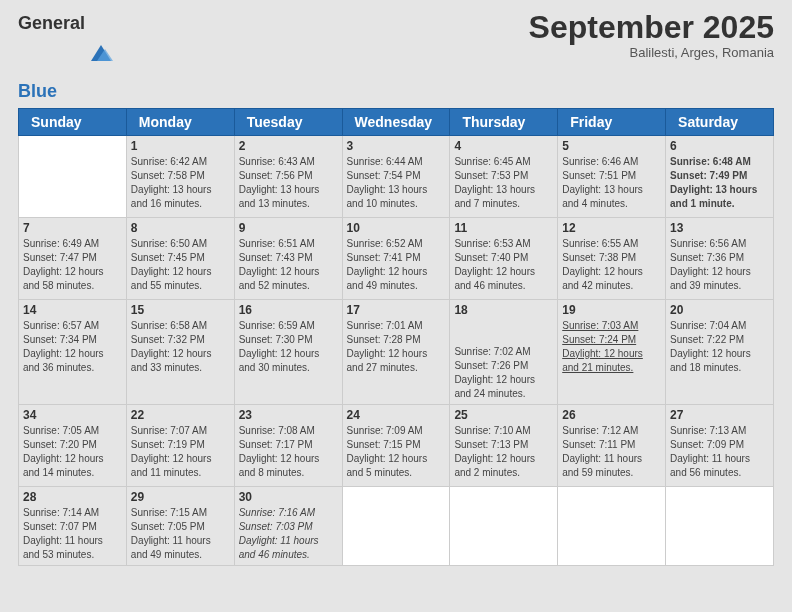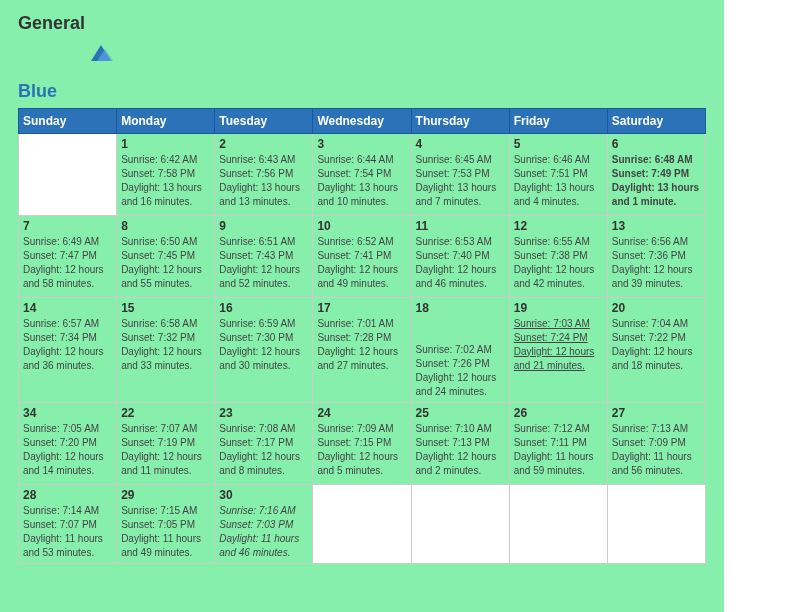--- a/index.html
+++ b/index.html
@@ -4,23 +4,23 @@
   <style>
     * { box-sizing: border-box; margin: 0; padding: 0; }
     body {
       font-family: Arial, sans-serif;
       background: #fff;
       width: 792px;
       height: 612px;
       overflow: hidden;
     }
     .page {
-      width: 724px;
+      width: 792px;
       height: 612px;
-      background: #86efac;
+      background: #e5e5e5;
       padding: 10px 18px 10px 18px;
     }
     .header {
       display: flex;
       justify-content: space-between;
       align-items: flex-start;
       margin-bottom: 6px;
     }
     .logo {
       display: flex;
@@ -63,23 +63,23 @@
       color: #555;
     }
     .calendar {
       width: 100%;
       border-collapse: collapse;
       table-layout: fixed;
     }
     .calendar th {
       background: #2b72b8;
       color: #fff;
-      font-size: 12px;
-      font-weight: bold;
-      padding: 5px 4px;
+      font-size: 14px;
+      font-weight: bold;
+      padding: 5px 12px;
       text-align: left;
       border: 1px solid #1a5a9a;
     }
     .calendar td {
       border: 1px solid #ccc;
       vertical-align: top;
       padding: 3px 4px;
       font-size: 9.5px;
       color: #333;
       height: 82px;
@@ -112,20 +112,22 @@
       <div class="logo-text">
         <span class="logo-general">General</span>
         <span class="logo-blue">Blue</span>
       </div>
       <svg class="logo-icon" viewBox="0 0 28 28">
         <polygon points="4,22 14,6 24,22" fill="#2b72b8"></polygon>
         <polygon points="10,22 18,10 26,22" fill="#5ba3e0" opacity="0.7"></polygon>
       </svg>
     </div>
     <div class="title-section">
+      <div class="month-title">September 2025</div>
+      <div class="location">Balilesti, Arges, Romania</div>
     </div>
   </div>
 
   <table class="calendar">
     <thead>
       <tr>
       <th>Sunday</th>
           <th>Monday</th>
           <th>Tuesday</th>
           <th>Wednesday</th>

